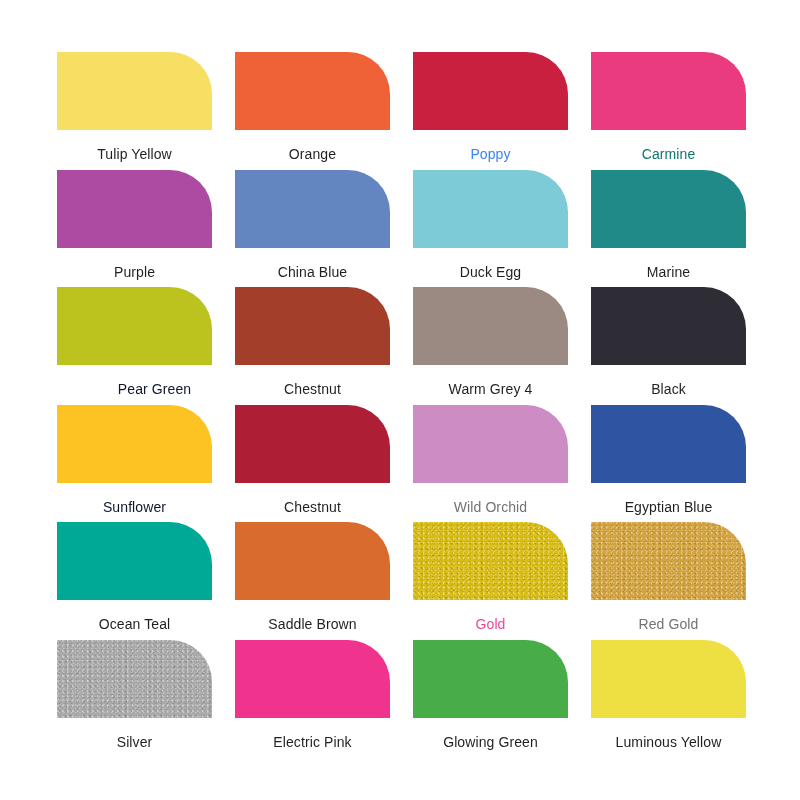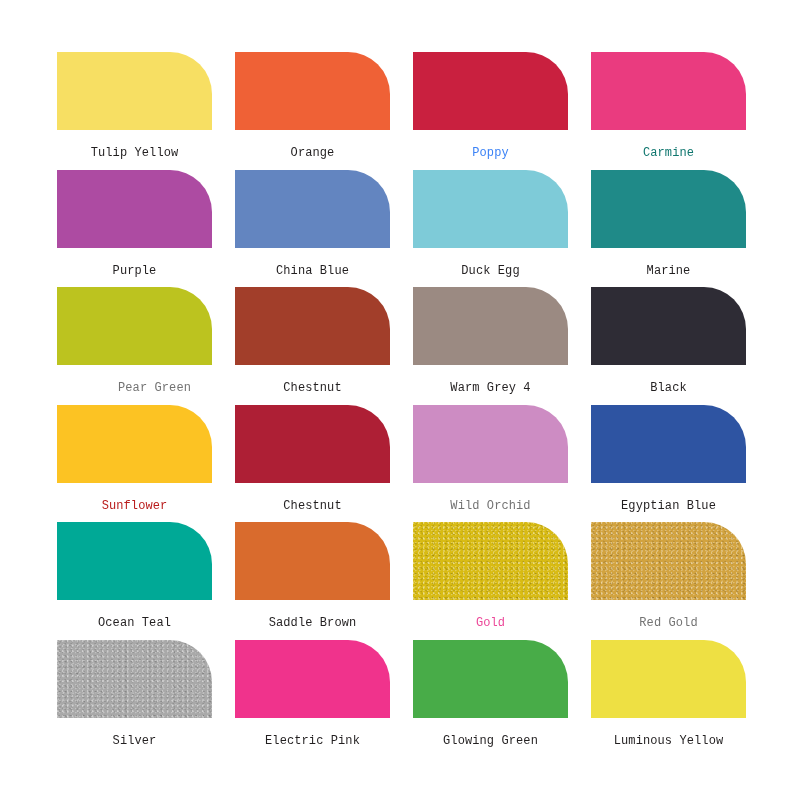--- a/index.html
+++ b/index.html
@@ -68,27 +68,26 @@
       radial-gradient(circle at 84% 77%, rgba(0,0,0,0.14) 0.6px, transparent 1.1px),
       radial-gradient(circle at 23% 88%, rgba(255,255,255,0.30) 0.6px, transparent 1.1px),
       radial-gradient(circle at 54% 35%, rgba(0,0,0,0.12) 0.6px, transparent 1.1px);
     background-size: 5px 5px, 6px 6px, 4px 4px, 7px 7px, 5px 6px, 6px 5px;
     mix-blend-mode: normal;
     opacity: 0.85;
   }
 
   .swatch-label {
     margin-top: 17px;
-    font-size: 12px;
+    font-size: 14px;
     line-height: 1;
     color: #221f20;
     text-align: center;
     white-space: nowrap;
     letter-spacing: 0.1px;
-    font-family: Liberation Mono, monospace;
   }
 </style>
 </head>
 <body style="background: rgb(255, 255, 255);">
 
 <div id="swatch-chart" style="background: rgb(255, 255, 255);">
   <div class="swatch-grid">
       <div class="swatch-cell">
         <div class="swatch-chip" style="background: rgb(247, 223, 99);"></div>
         <div class="swatch-label" style="color: rgb(34, 31, 32);">Tulip Yellow</div>
@@ -116,37 +115,37 @@
       <div class="swatch-cell">
         <div class="swatch-chip" style="background: rgb(126, 203, 216);"></div>
         <div class="swatch-label" style="color: rgb(34, 31, 32);">Duck Egg</div>
       </div>
       <div class="swatch-cell">
         <div class="swatch-chip" style="background: rgb(31, 138, 136);"></div>
         <div class="swatch-label" style="color: rgb(34, 31, 32); text-align: center;">Marine</div>
       </div>
       <div class="swatch-cell">
         <div class="swatch-chip" style="background: rgb(188, 195, 31);"></div>
-        <div class="swatch-label" style="color: #737373; margin-left: 40px;">Pear Green</div>
+        <div class="swatch-label" style="color: #0f172a; margin-left: 40px;">Pear Green</div>
       </div>
       <div class="swatch-cell">
         <div class="swatch-chip" style="background: rgb(162, 62, 42);"></div>
         <div class="swatch-label" style="color: rgb(34, 31, 32);">Chestnut</div>
       </div>
       <div class="swatch-cell">
         <div class="swatch-chip" style="background: rgb(155, 138, 130);"></div>
         <div class="swatch-label" style="color: rgb(34, 31, 32);">Warm Grey 4</div>
       </div>
       <div class="swatch-cell">
         <div class="swatch-chip" style="background: rgb(46, 44, 53);"></div>
         <div class="swatch-label" style="color: rgb(34, 31, 32);">Black</div>
       </div>
       <div class="swatch-cell">
         <div class="swatch-chip" style="background: rgb(252, 195, 35);"></div>
-        <div class="swatch-label" style="color: #b91c1c;">Sunflower</div>
+        <div class="swatch-label" style="color: #0f172a;">Sunflower</div>
       </div>
       <div class="swatch-cell">
         <div class="swatch-chip" style="background: rgb(174, 31, 53);"></div>
         <div class="swatch-label" style="color: rgb(34, 31, 32);">Chestnut</div>
       </div>
       <div class="swatch-cell">
         <div class="swatch-chip" style="background: rgb(205, 140, 195);"></div>
         <div class="swatch-label" style="color: #737373;">Wild Orchid</div>
       </div>
       <div class="swatch-cell">

